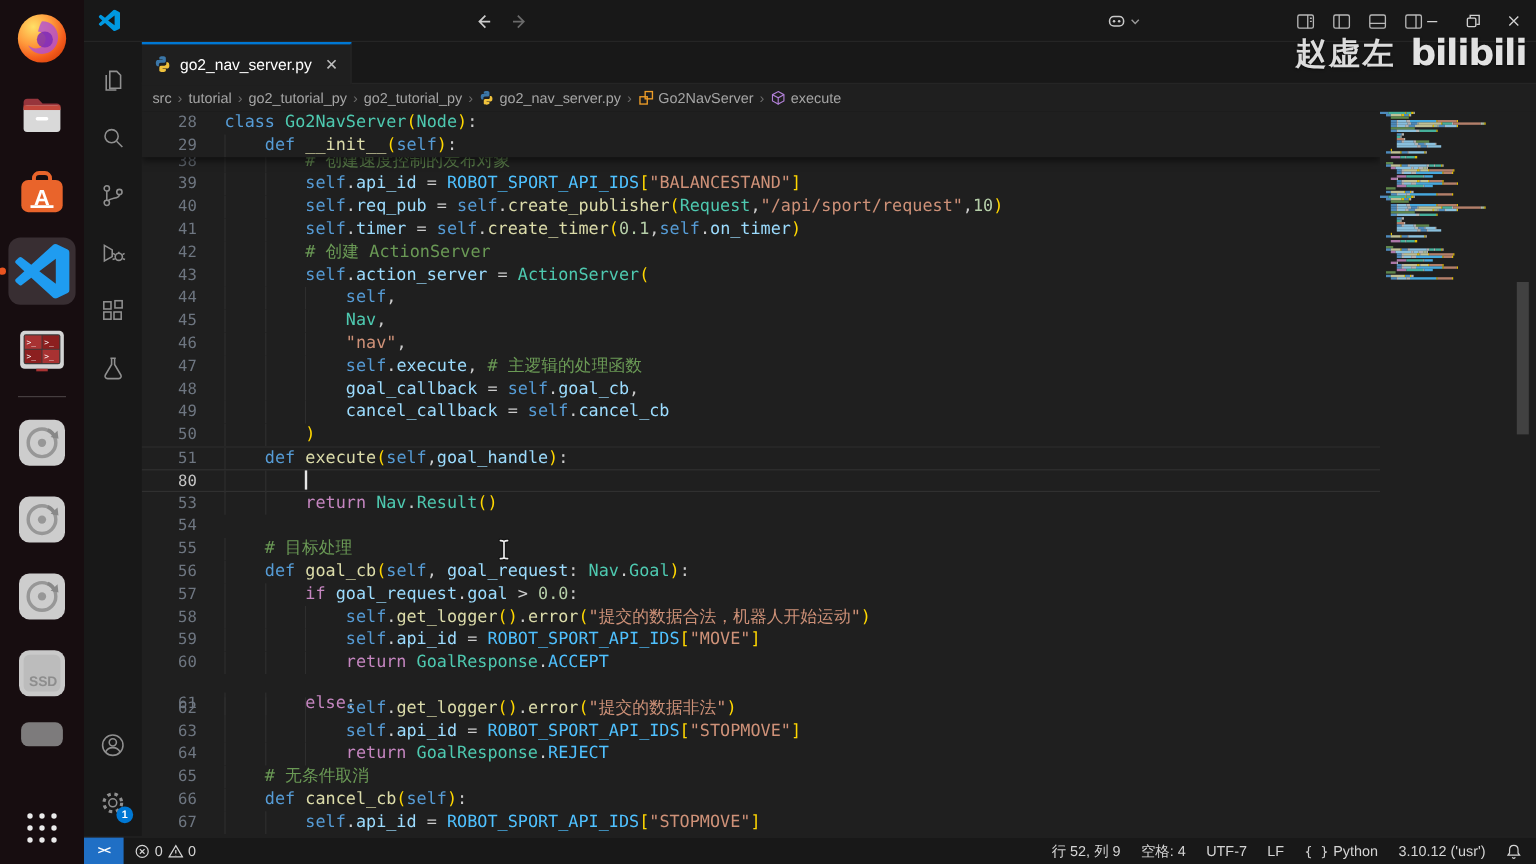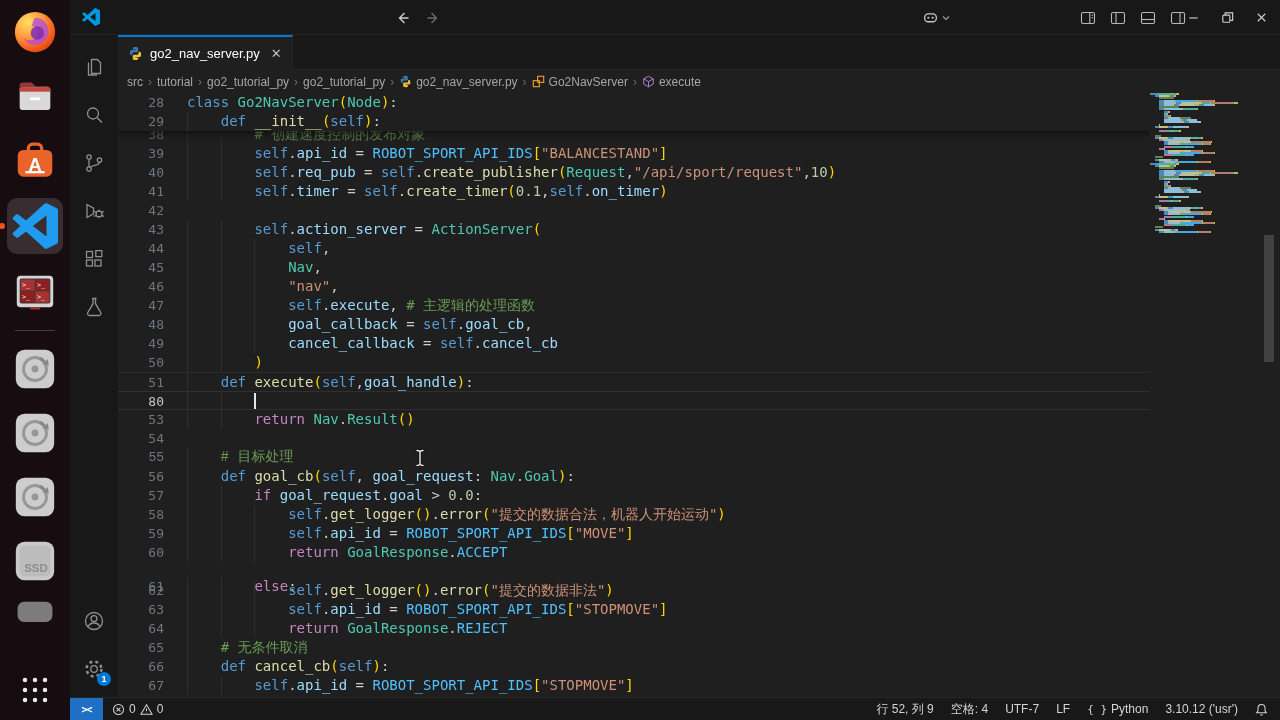--- a/index.html
+++ b/index.html
@@ -387,34 +387,34 @@
           </div>
         </div>
       </div>
 
     <div class="editor" id="editor">
       <div id="code-lines">
           <div class="code-line dim" style="top: 32px;"><div class="g-num">38</div><div class="ltext"><span class="ig">    </span><span class="ig">    </span><span style="color: rgb(106, 153, 85);"># 创建速度控制的发布对象</span></div></div>
           <div class="code-line" style="top: 51px;"><div class="g-num">39</div><div class="ltext"><span class="ig">    </span><span class="ig">    </span><span style="color: rgb(86, 156, 214);">self</span><span style="color: rgb(204, 204, 204);">.</span><span style="color: rgb(156, 220, 254);">api_id</span><span style="color: rgb(204, 204, 204);"> = </span><span style="color: rgb(79, 193, 255);">ROBOT_SPORT_API_IDS</span><span style="color: rgb(255, 215, 0);">[</span><span style="color: rgb(206, 145, 120);">"BALANCESTAND"</span><span style="color: rgb(255, 215, 0);">]</span></div></div>
           <div class="code-line" style="top: 70px;"><div class="g-num">40</div><div class="ltext"><span class="ig">    </span><span class="ig">    </span><span style="color: rgb(86, 156, 214);">self</span><span style="color: rgb(204, 204, 204);">.</span><span style="color: rgb(156, 220, 254);">req_pub</span><span style="color: rgb(204, 204, 204);"> = </span><span style="color: rgb(86, 156, 214);">self</span><span style="color: rgb(204, 204, 204);">.</span><span style="color: rgb(220, 220, 170);">create_publisher</span><span style="color: rgb(255, 215, 0);">(</span><span style="color: rgb(78, 201, 176);">Request</span><span style="color: rgb(204, 204, 204);">,</span><span style="color: rgb(206, 145, 120);">"/api/sport/request"</span><span style="color: rgb(204, 204, 204);">,</span><span style="color: rgb(181, 206, 168);">10</span><span style="color: rgb(255, 215, 0);">)</span></div></div>
           <div class="code-line" style="top: 89px;"><div class="g-num">41</div><div class="ltext"><span class="ig">    </span><span class="ig">    </span><span style="color: rgb(86, 156, 214);">self</span><span style="color: rgb(204, 204, 204);">.</span><span style="color: rgb(156, 220, 254);">timer</span><span style="color: rgb(204, 204, 204);"> = </span><span style="color: rgb(86, 156, 214);">self</span><span style="color: rgb(204, 204, 204);">.</span><span style="color: rgb(220, 220, 170);">create_timer</span><span style="color: rgb(255, 215, 0);">(</span><span style="color: rgb(181, 206, 168);">0.1</span><span style="color: rgb(204, 204, 204);">,</span><span style="color: rgb(86, 156, 214);">self</span><span style="color: rgb(204, 204, 204);">.</span><span style="color: rgb(156, 220, 254);">on_timer</span><span style="color: rgb(255, 215, 0);">)</span></div></div>
-          <div class="code-line" style="top: 108px;"><div class="g-num">42</div></div>
+          <div class="code-line" style="top: 108px;"><div class="g-num">42</div><div class="ltext"><span class="ig">    </span><span class="ig">    </span><span style="color: rgb(106, 153, 85);"># 创建 ActionServer</span></div></div>
           <div class="code-line" style="top: 127px;"><div class="g-num">43</div><div class="ltext"><span class="ig">    </span><span class="ig">    </span><span style="color: rgb(86, 156, 214);">self</span><span style="color: rgb(204, 204, 204);">.</span><span style="color: rgb(156, 220, 254);">action_server</span><span style="color: rgb(204, 204, 204);"> = </span><span style="color: rgb(78, 201, 176);">ActionServer</span><span style="color: rgb(255, 215, 0);">(</span></div></div>
           <div class="code-line" style="top: 146px;"><div class="g-num">44</div><div class="ltext"><span class="ig">    </span><span class="ig">    </span><span class="ig">    </span><span style="color: rgb(86, 156, 214);">self</span><span style="color: rgb(204, 204, 204);">,</span></div></div>
           <div class="code-line" style="top: 165px;"><div class="g-num">45</div><div class="ltext"><span class="ig">    </span><span class="ig">    </span><span class="ig">    </span><span style="color: rgb(78, 201, 176);">Nav</span><span style="color: rgb(204, 204, 204);">,</span></div></div>
           <div class="code-line" style="top: 184px;"><div class="g-num">46</div><div class="ltext"><span class="ig">    </span><span class="ig">    </span><span class="ig">    </span><span style="color: rgb(206, 145, 120);">"nav"</span><span style="color: rgb(204, 204, 204);">,</span></div></div>
           <div class="code-line" style="top: 203px;"><div class="g-num">47</div><div class="ltext"><span class="ig">    </span><span class="ig">    </span><span class="ig">    </span><span style="color: rgb(86, 156, 214);">self</span><span style="color: rgb(204, 204, 204);">.</span><span style="color: rgb(156, 220, 254);">execute</span><span style="color: rgb(204, 204, 204);">, </span><span style="color: rgb(106, 153, 85);"># 主逻辑的处理函数</span></div></div>
           <div class="code-line" style="top: 222px;"><div class="g-num">48</div><div class="ltext"><span class="ig">    </span><span class="ig">    </span><span class="ig">    </span><span style="color: rgb(156, 220, 254);">goal_callback</span><span style="color: rgb(204, 204, 204);"> = </span><span style="color: rgb(86, 156, 214);">self</span><span style="color: rgb(204, 204, 204);">.</span><span style="color: rgb(156, 220, 254);">goal_cb</span><span style="color: rgb(204, 204, 204);">,</span></div></div>
           <div class="code-line" style="top: 241px;"><div class="g-num">49</div><div class="ltext"><span class="ig">    </span><span class="ig">    </span><span class="ig">    </span><span style="color: rgb(156, 220, 254);">cancel_callback</span><span style="color: rgb(204, 204, 204);"> = </span><span style="color: rgb(86, 156, 214);">self</span><span style="color: rgb(204, 204, 204);">.</span><span style="color: rgb(156, 220, 254);">cancel_cb</span></div></div>
           <div class="code-line" style="top: 260px;"><div class="g-num">50</div><div class="ltext"><span class="ig">    </span><span class="ig">    </span><span style="color: rgb(255, 215, 0);">)</span></div></div>
           <div class="code-line pre-cur" style="top: 279px;"><div class="g-num">51</div><div class="ltext"><span class="ig">    </span><span style="color: rgb(86, 156, 214);">def </span><span style="color: rgb(220, 220, 170);">execute</span><span style="color: rgb(255, 215, 0);">(</span><span style="color: rgb(86, 156, 214);">self</span><span style="color: rgb(204, 204, 204);">,</span><span style="color: rgb(156, 220, 254);">goal_handle</span><span style="color: rgb(255, 215, 0);">)</span><span style="color: rgb(204, 204, 204);">:</span></div></div>
           <div class="code-line cur" style="top: 298px;"><div class="g-num">80</div><div class="ltext"><span class="ig">    </span><span class="ig">    </span><span class="caret"></span></div></div>
           <div class="code-line" style="top: 317px;"><div class="g-num">53</div><div class="ltext"><span class="ig">    </span><span class="ig">    </span><span style="color: rgb(197, 134, 192);">return </span><span style="color: rgb(78, 201, 176);">Nav</span><span style="color: rgb(204, 204, 204);">.</span><span style="color: rgb(78, 201, 176);">Result</span><span style="color: rgb(255, 215, 0);">()</span></div></div>
           <div class="code-line" style="top: 336px;"><div class="g-num">54</div><div class="ltext"></div></div>
-          <div class="code-line" style="top: 355px; font-family: Liberation Mono, monospace;"><div class="g-num">55</div><div class="ltext"><span class="ig">    </span><span style="color: rgb(106, 153, 85);"># 目标处理</span></div></div>
+          <div class="code-line" style="top: 355px;"><div class="g-num">55</div><div class="ltext"><span class="ig">    </span><span style="color: rgb(106, 153, 85);"># 目标处理</span></div></div>
           <div class="code-line" style="top: 374px;"><div class="g-num">56</div><div class="ltext"><span class="ig">    </span><span style="color: rgb(86, 156, 214);">def </span><span style="color: rgb(220, 220, 170);">goal_cb</span><span style="color: rgb(255, 215, 0);">(</span><span style="color: rgb(86, 156, 214);">self</span><span style="color: rgb(204, 204, 204);">, </span><span style="color: rgb(156, 220, 254);">goal_request</span><span style="color: rgb(204, 204, 204);">: </span><span style="color: rgb(78, 201, 176);">Nav</span><span style="color: rgb(204, 204, 204);">.</span><span style="color: rgb(78, 201, 176);">Goal</span><span style="color: rgb(255, 215, 0);">)</span><span style="color: rgb(204, 204, 204);">:</span></div></div>
           <div class="code-line" style="top: 393px;"><div class="g-num">57</div><div class="ltext"><span class="ig">    </span><span class="ig">    </span><span style="color: rgb(197, 134, 192);">if </span><span style="color: rgb(156, 220, 254);">goal_request</span><span style="color: rgb(204, 204, 204);">.</span><span style="color: rgb(156, 220, 254);">goal</span><span style="color: rgb(204, 204, 204);"> &gt; </span><span style="color: rgb(181, 206, 168);">0.0</span><span style="color: rgb(204, 204, 204);">:</span></div></div>
           <div class="code-line" style="top: 412px;"><div class="g-num">58</div><div class="ltext"><span class="ig">    </span><span class="ig">    </span><span class="ig">    </span><span style="color: rgb(86, 156, 214);">self</span><span style="color: rgb(204, 204, 204);">.</span><span style="color: rgb(220, 220, 170);">get_logger</span><span style="color: rgb(255, 215, 0);">()</span><span style="color: rgb(204, 204, 204);">.</span><span style="color: rgb(220, 220, 170);">error</span><span style="color: rgb(255, 215, 0);">(</span><span style="color: rgb(206, 145, 120);">"提交的数据合法，机器人开始运动"</span><span style="color: rgb(255, 215, 0);">)</span></div></div>
           <div class="code-line" style="top: 431px;"><div class="g-num">59</div><div class="ltext"><span class="ig">    </span><span class="ig">    </span><span class="ig">    </span><span style="color: rgb(86, 156, 214);">self</span><span style="color: rgb(204, 204, 204);">.</span><span style="color: rgb(156, 220, 254);">api_id</span><span style="color: rgb(204, 204, 204);"> = </span><span style="color: rgb(79, 193, 255);">ROBOT_SPORT_API_IDS</span><span style="color: rgb(255, 215, 0);">[</span><span style="color: rgb(206, 145, 120);">"MOVE"</span><span style="color: rgb(255, 215, 0);">]</span></div></div>
           <div class="code-line" style="top: 450px;"><div class="g-num">60</div><div class="ltext"><span class="ig">    </span><span class="ig">    </span><span class="ig">    </span><span style="color: rgb(197, 134, 192);">return </span><span style="color: rgb(78, 201, 176);">GoalResponse</span><span style="color: rgb(204, 204, 204);">.</span><span style="color: rgb(79, 193, 255);">ACCEPT</span></div></div>
           <div class="code-line" style="top: 484px;"><div class="g-num">61</div><div class="ltext"><span class="ig">    </span><span class="ig">    </span><span style="color: rgb(197, 134, 192);">else</span><span style="color: rgb(204, 204, 204);">:</span></div></div>
           <div class="code-line" style="top: 488px;"><div class="g-num">62</div><div class="ltext"><span class="ig">    </span><span class="ig">    </span><span class="ig">    </span><span style="color: rgb(86, 156, 214);">self</span><span style="color: rgb(204, 204, 204);">.</span><span style="color: rgb(220, 220, 170);">get_logger</span><span style="color: rgb(255, 215, 0);">()</span><span style="color: rgb(204, 204, 204);">.</span><span style="color: rgb(220, 220, 170);">error</span><span style="color: rgb(255, 215, 0);">(</span><span style="color: rgb(206, 145, 120);">"提交的数据非法"</span><span style="color: rgb(255, 215, 0);">)</span></div></div>
           <div class="code-line" style="top: 507px;"><div class="g-num">63</div><div class="ltext"><span class="ig">    </span><span class="ig">    </span><span class="ig">    </span><span style="color: rgb(86, 156, 214);">self</span><span style="color: rgb(204, 204, 204);">.</span><span style="color: rgb(156, 220, 254);">api_id</span><span style="color: rgb(204, 204, 204);"> = </span><span style="color: rgb(79, 193, 255);">ROBOT_SPORT_API_IDS</span><span style="color: rgb(255, 215, 0);">[</span><span style="color: rgb(206, 145, 120);">"STOPMOVE"</span><span style="color: rgb(255, 215, 0);">]</span></div></div>
           <div class="code-line" style="top: 526px;"><div class="g-num">64</div><div class="ltext"><span class="ig">    </span><span class="ig">    </span><span class="ig">    </span><span style="color: rgb(197, 134, 192);">return </span><span style="color: rgb(78, 201, 176);">GoalResponse</span><span style="color: rgb(204, 204, 204);">.</span><span style="color: rgb(79, 193, 255);">REJECT</span></div></div>
           <div class="code-line" style="top: 545px;"><div class="g-num">65</div><div class="ltext"><span class="ig">    </span><span style="color: rgb(106, 153, 85);"># 无条件取消</span></div></div>
@@ -934,20 +934,24 @@
           <div class="sb-item">
             <svg viewBox="0 0 14 14">
               <path d="M7 1.6c2.3 0 3.8 1.7 3.8 4v2.8l1.4 2H1.8l1.4-2V5.6c0-2.3 1.5-4 3.8-4z"></path>
               <path d="M5.7 12.3a1.4 1.4 0 0 0 2.6 0"></path>
             </svg>
           </div>
         </div>
     </div>
   </div>
 
+  <div class="watermark">
+    <span class="wm-author">赵虚左</span>
+    <span class="wm-brand">bilibili</span>
+  </div>
 
   <svg class="mousecur" width="14" height="20" viewBox="0 0 14 20">
     <g stroke="#151515" stroke-width="3.4" fill="none" stroke-linecap="round">
         <path d="M4 2.5c2 0 3 .9 3 .9s1-.9 3-.9M7 3.4v13.2M4 17.5c2 0 3-.9 3-.9s1 .9 3 .9"></path>
       </g>
     <g stroke="#ececec" stroke-width="1.4" fill="none" stroke-linecap="round">
         <path d="M4 2.5c2 0 3 .9 3 .9s1-.9 3-.9M7 3.4v13.2M4 17.5c2 0 3-.9 3-.9s1 .9 3 .9"></path>
       </g>
   </svg>
 </div>

